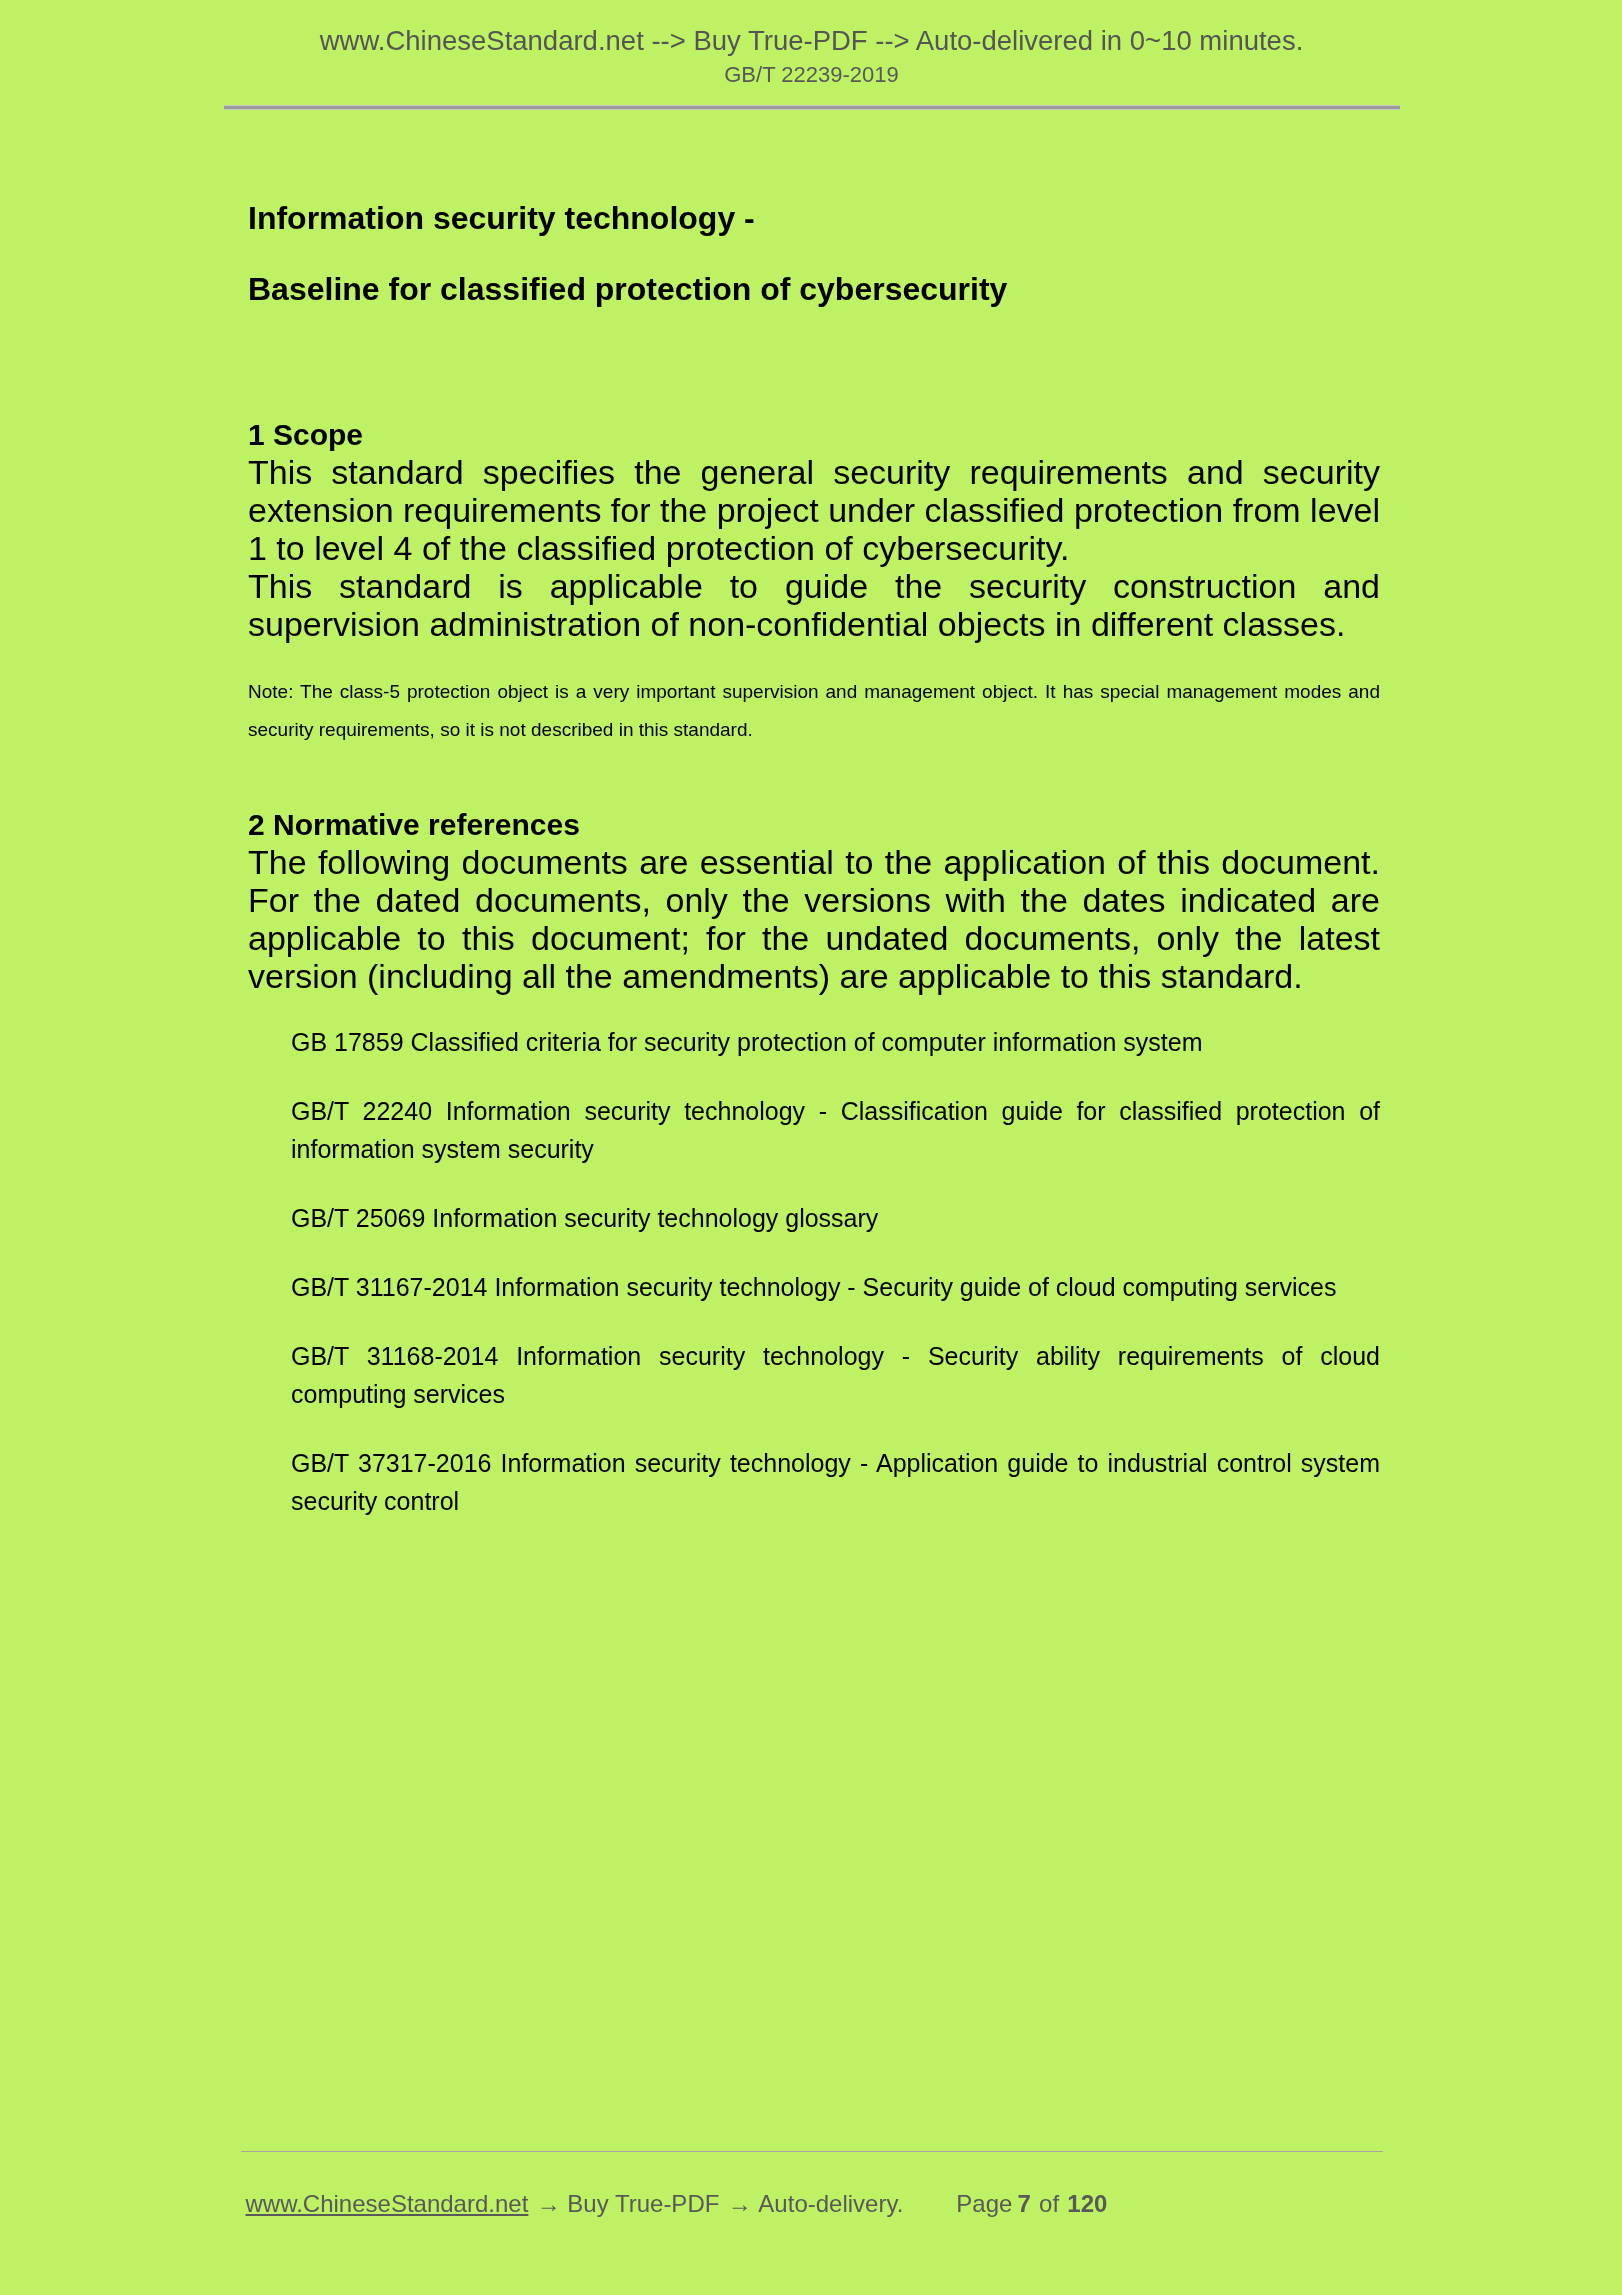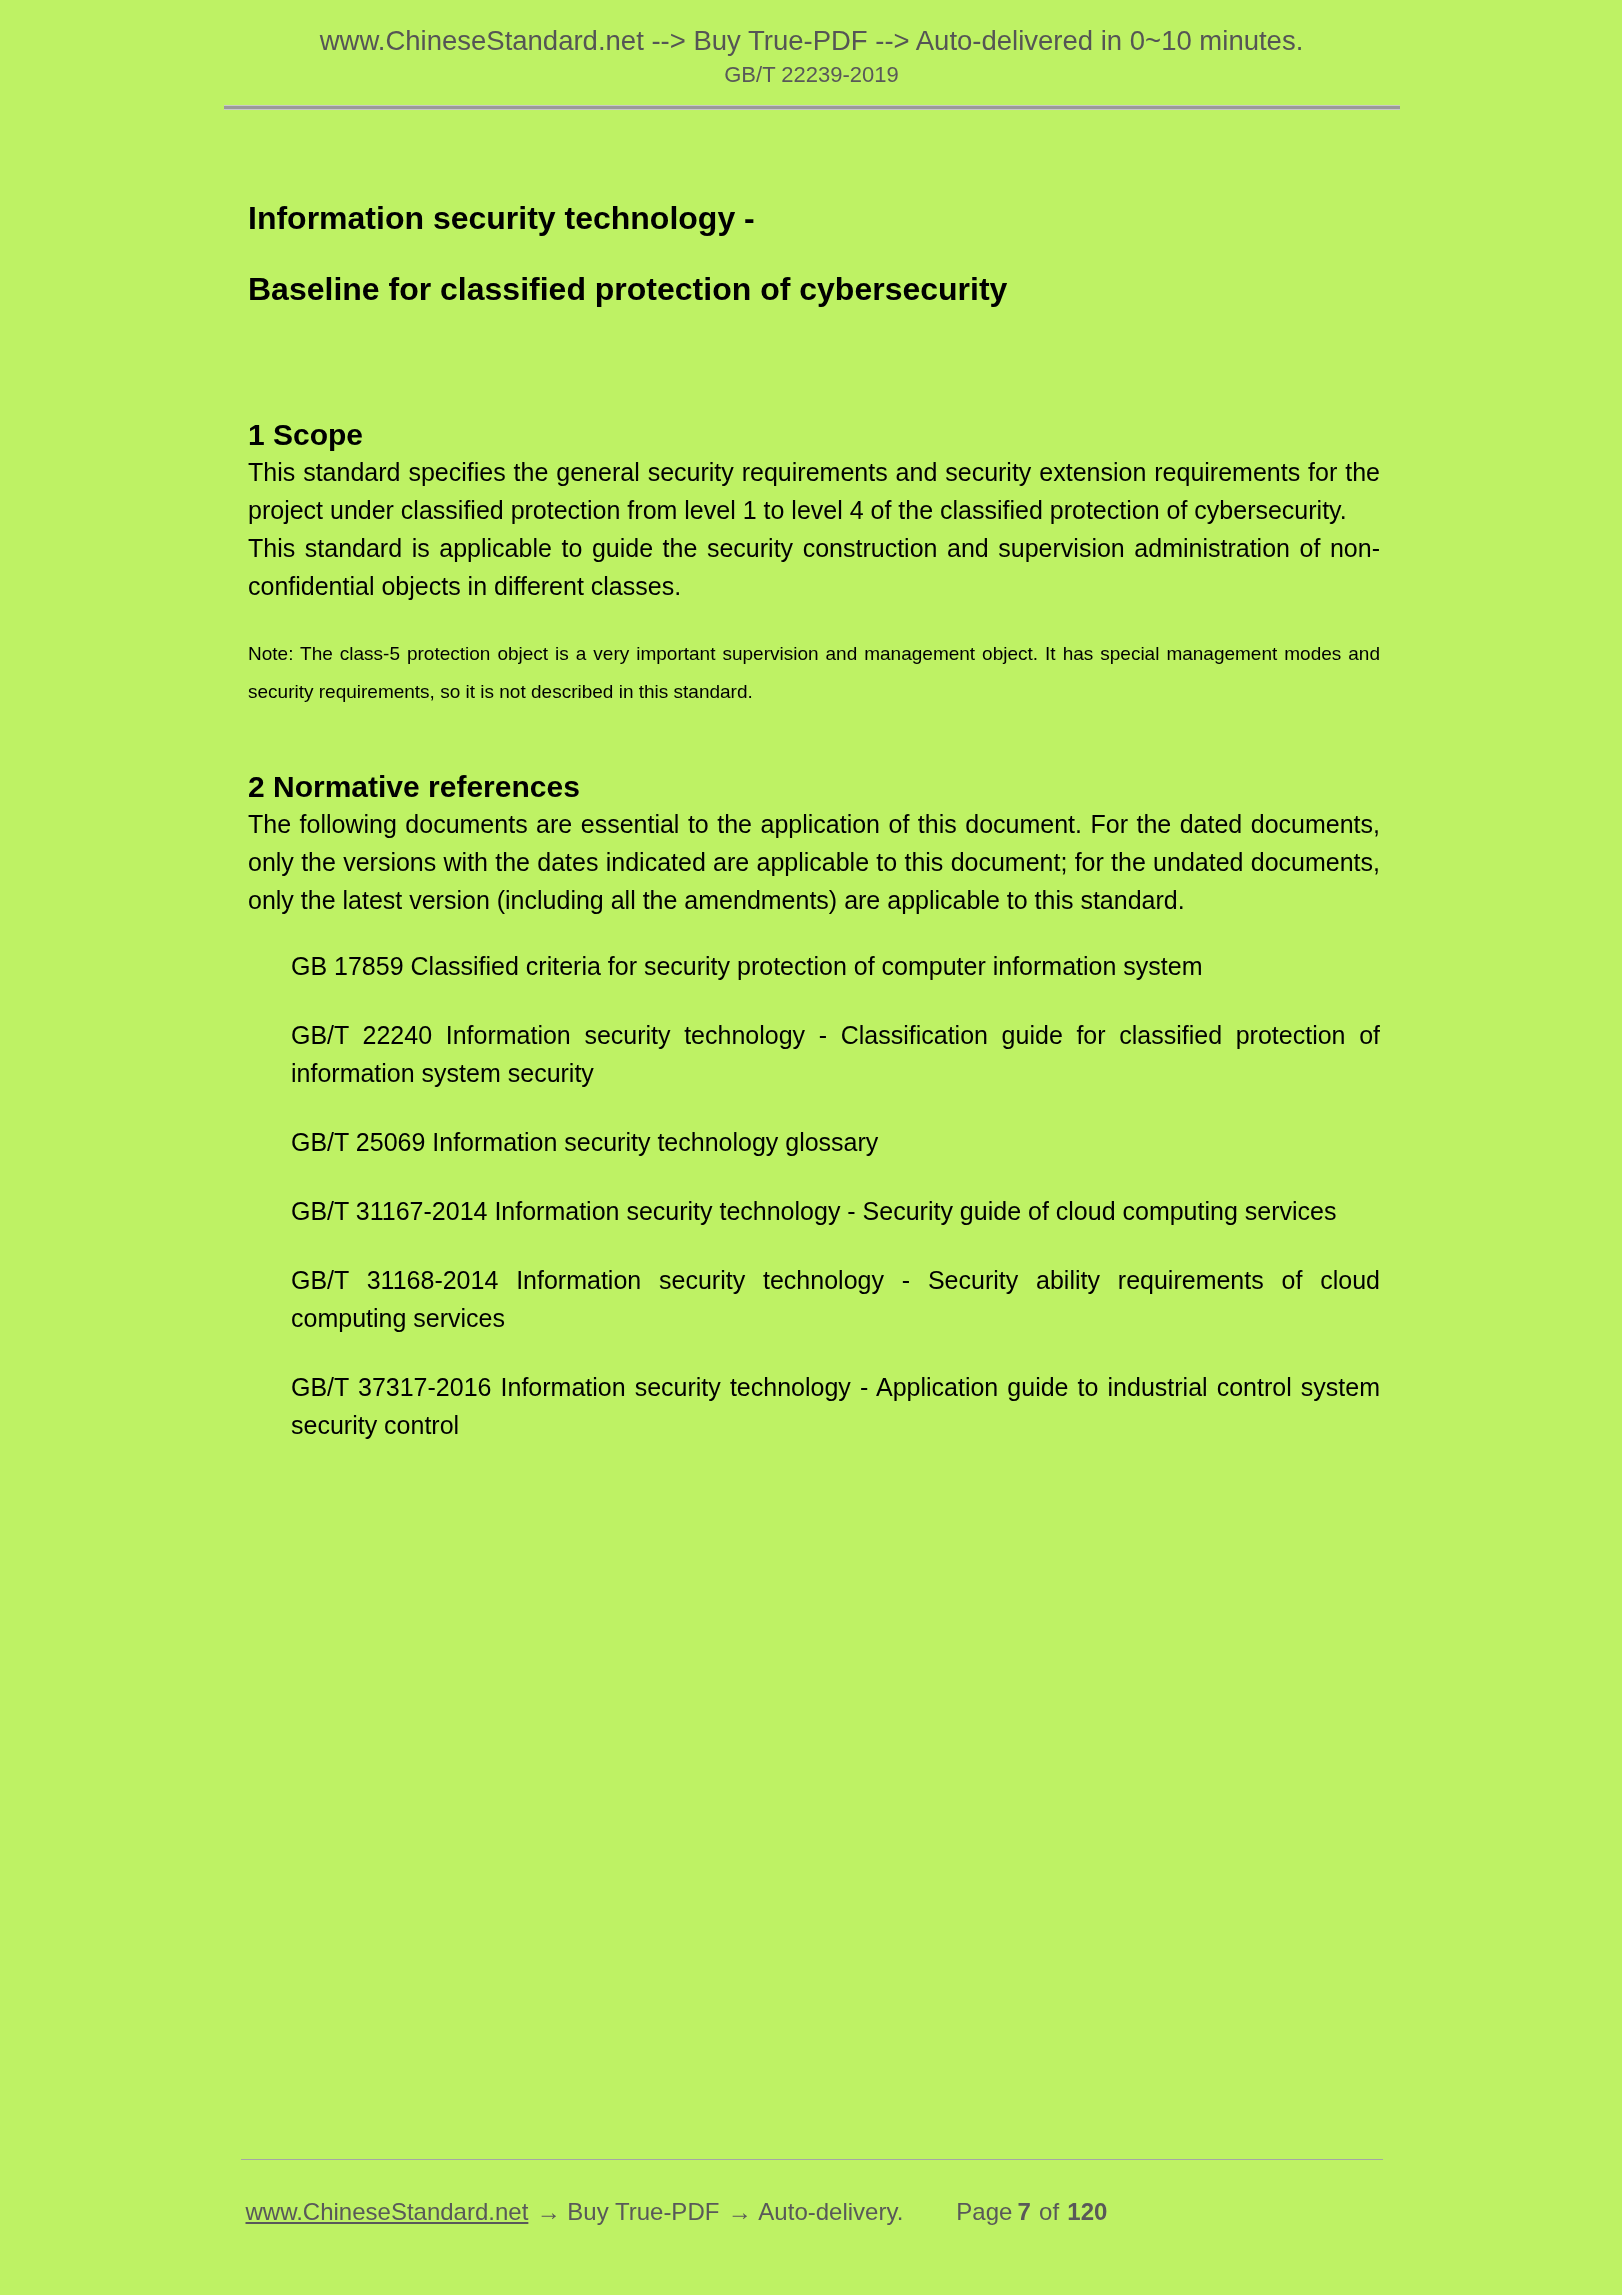--- a/index.html
+++ b/index.html
@@ -73,21 +73,21 @@
     font-weight: bold;
     font-size: 30px;
     line-height: 37px;
     margin: 0;
     color: #000;
   }
   #heading-scope-wrap { margin-top: 100px; }
   #heading-normref-wrap { margin-top: 57px; }
 
   p.body-par {
-    font-size: 25px;
+    font-size: 34px;
     line-height: 38px;
     text-align: justify;
     text-justify: inter-word;
     margin: 0;
     color: #000;
   }
   .par-gap-first { margin-top: 32px; }
   .par-gap { margin-top: 28px; }
 
   p.note-par {
@@ -123,21 +123,21 @@
     padding-bottom: 60px;
   }
   .footer-rule {
     margin: 0 auto 37px auto;
     width: 1142px;
     height: 0.8px;
     background: #a6a6a6;
   }
   .footer-row {
     width: 1132px;
-    margin: 8px auto;
+    margin: 16px auto;
     display: flex;
     align-items: flex-start;
     color: #595959;
     font-size: 24px;
     line-height: 30px;
     white-space: nowrap;
   }
   .footer-link {
     text-decoration: underline;
     color: #595959;

